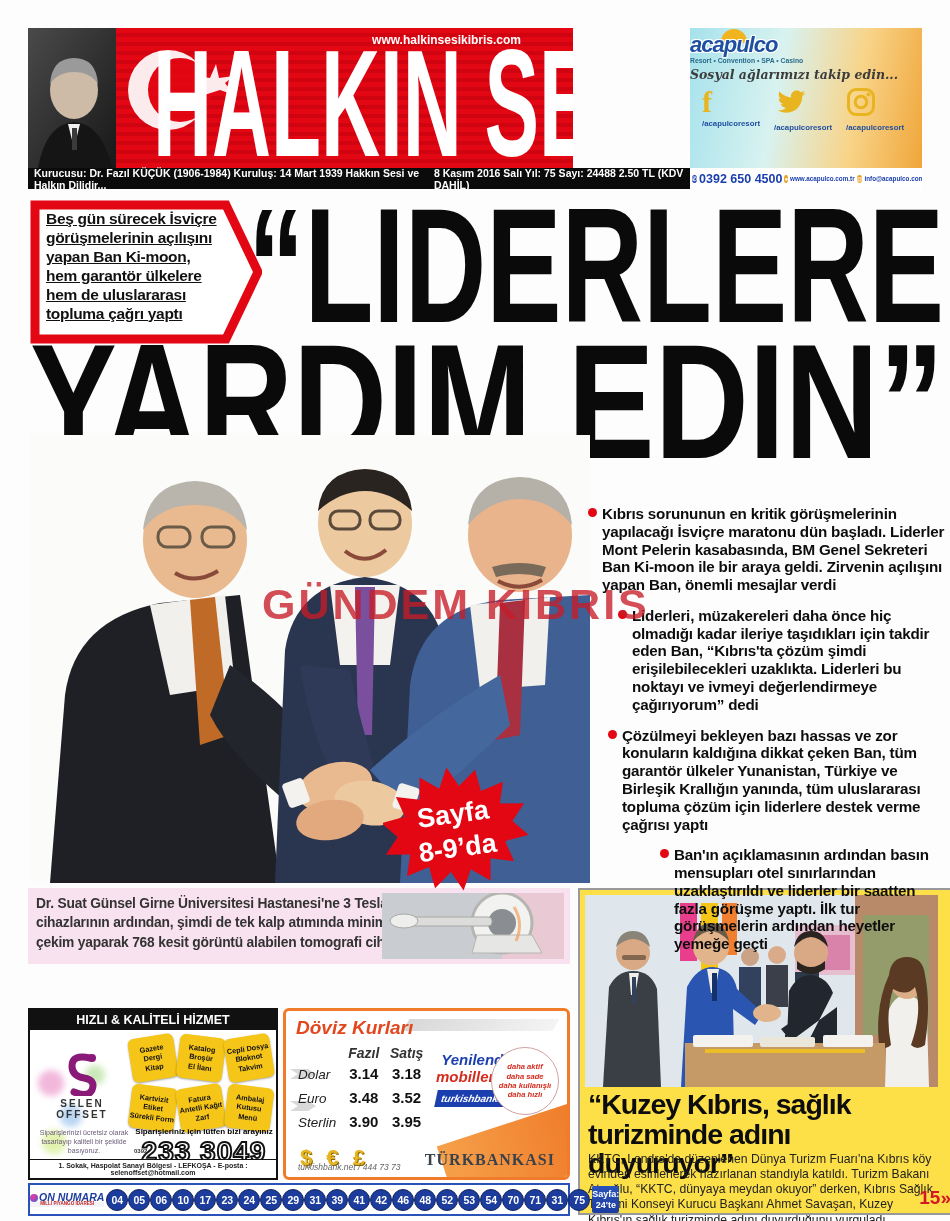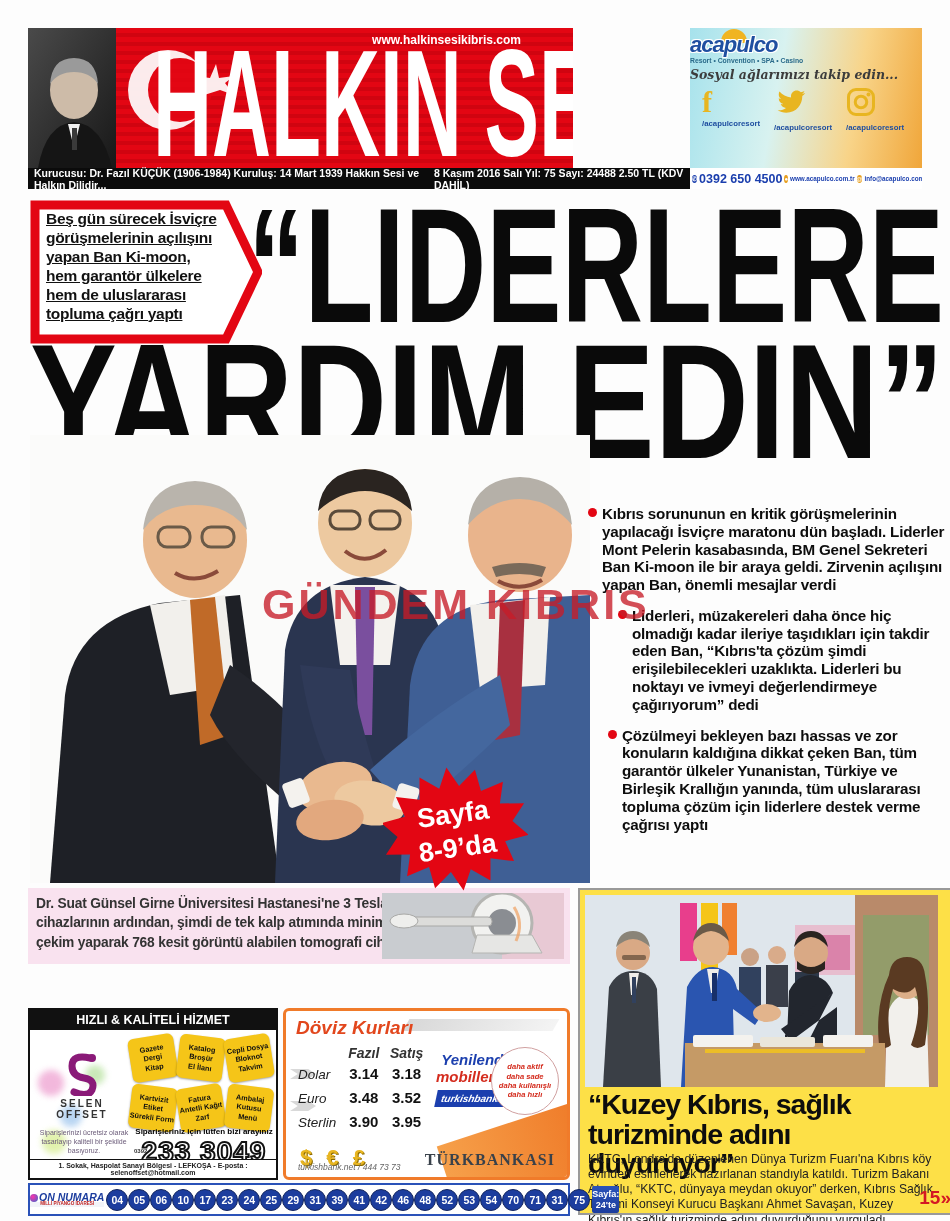--- a/index.html
+++ b/index.html
@@ -248,20 +248,21 @@
         <text x="72" y="58" text-anchor="middle" font-size="27" font-weight="bold" fill="#ffffff">Sayfa</text>
         <text x="72" y="92" text-anchor="middle" font-size="27" font-weight="bold" fill="#ffffff">8-9’da</text>
       </g>
     </svg>
   </div>
 
   <div class="bullets">
       <div class="bullet" style="margin-left: 0px;"><span class="dot"></span><span>Kıbrıs sorununun en kritik görüşmelerinin yapılacağı İsviçre maratonu dün başladı. Liderler Mont Pelerin kasabasında, BM Genel Sekreteri Ban Ki-moon ile bir araya geldi. Zirvenin açılışını yapan Ban, önemli mesajlar verdi</span></div>
       <div class="bullet" style="margin-left: 30px;"><span class="dot"></span><span>Liderleri, müzakereleri daha önce hiç olmadığı kadar ileriye taşıdıkları için takdir eden Ban, “Kıbrıs'ta çözüm şimdi erişilebilecekleri uzaklıkta. Liderleri bu noktayı ve ivmeyi değerlendirmeye çağırıyorum” dedi</span></div>
       <div class="bullet" style="margin-left: 20px;"><span class="dot"></span><span>Çözülmeyi bekleyen bazı hassas ve zor konuların kaldığına dikkat çeken Ban, tüm garantör ülkeler Yunanistan, Türkiye ve Birleşik Krallığın yanında, tüm uluslararası topluma çözüm için liderlere destek verme çağrısı yaptı</span></div>
+      <div class="bullet" style="margin-left: 72px;"><span class="dot"></span><span>Ban'ın açıklamasının ardından basın mensupları otel sınırlarından uzaklaştırıldı ve liderler bir saatten fazla görüşme yaptı. İlk tur görüşmelerin ardından heyetler yemeğe geçti</span></div>
     </div>
 
   <div class="girne">
     <div class="girne-body">
       <span class="girne-text"><span>Dr. Suat Günsel Girne Üniversitesi Hastanesi'ne 3 Tesla MR ve iki kollu anjiyografi cihazlarının ardından, şimdi de tek kalp atımında minimum radyasyon dozu ile çekim yaparak 768 kesit görüntü alabilen tomografi cihazı kuruldu</span>&nbsp;&nbsp;<span class="girne-ref">12»</span></span>
       <svg class="girne-img" viewBox="0 0 182 66">
         <rect width="182" height="66" fill="#c9ccd0"></rect>
         <rect x="120" y="0" width="62" height="66" fill="#e8c9d4"></rect>
         <circle cx="120" cy="30" r="30" fill="#f2f2f0" stroke="#b5b5b2" stroke-width="3"></circle>
         <circle cx="120" cy="30" r="14" fill="#8a8d92"></circle>

